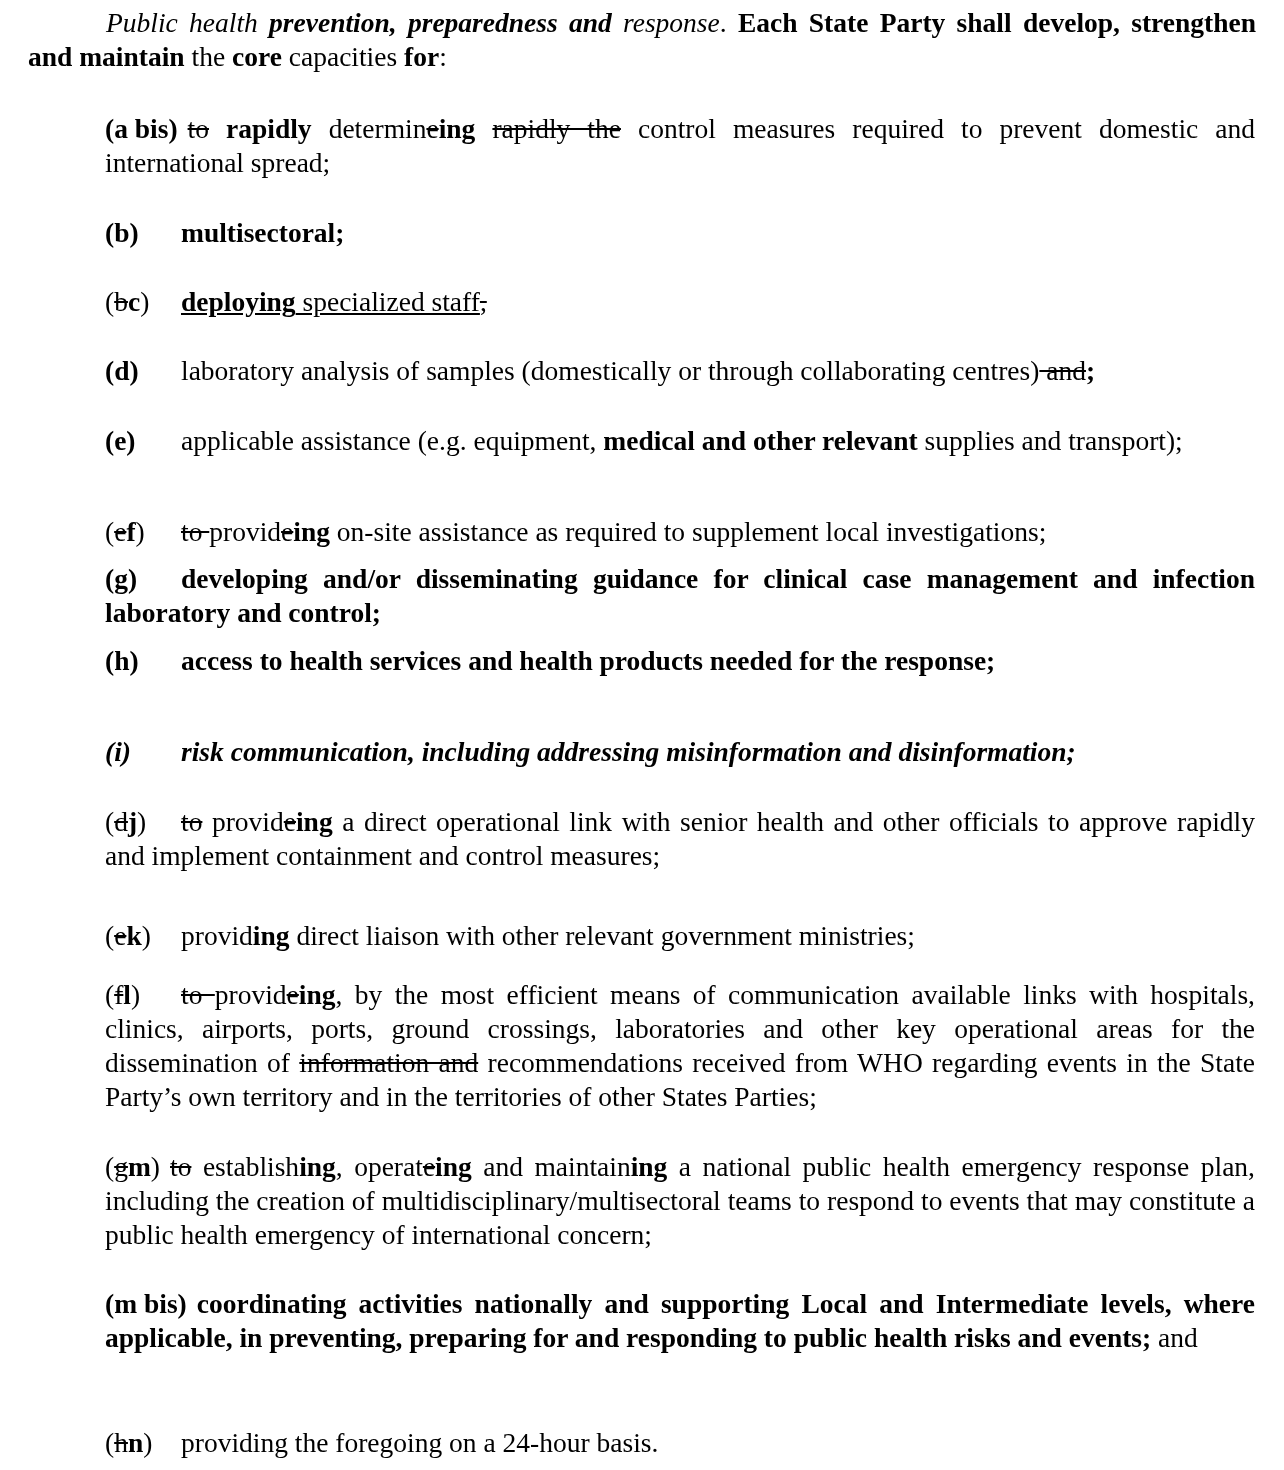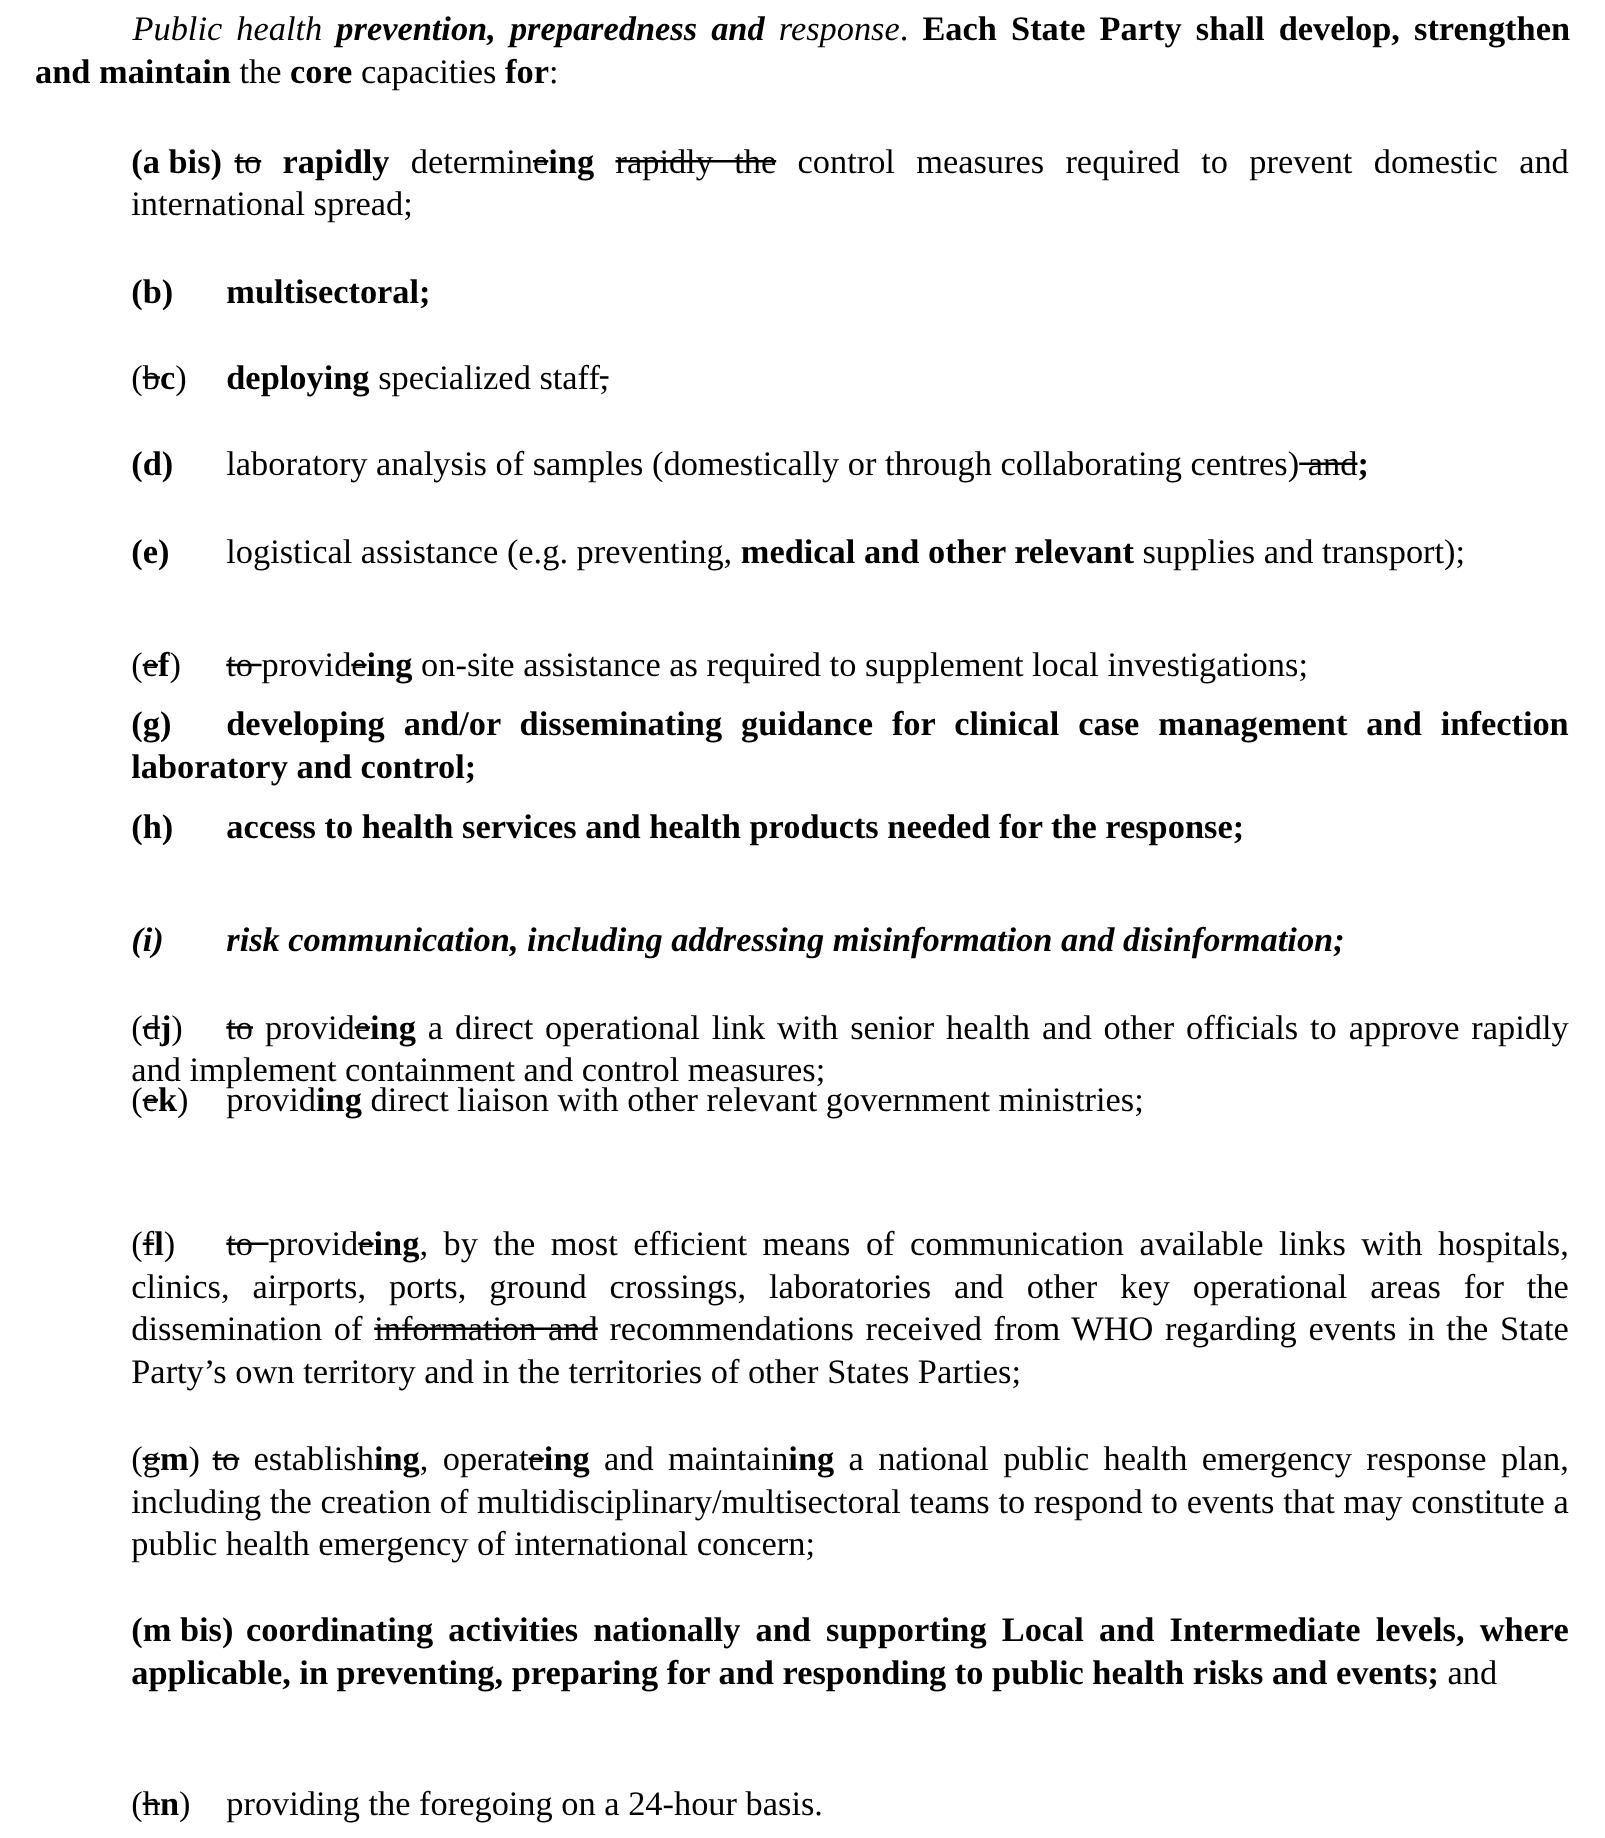--- a/index.html
+++ b/index.html
@@ -25,27 +25,27 @@
   .s { text-decoration: line-through; }
 </style>
 </head>
 <body>
 
 <div class="page">
   <p class="intro" style="margin:0"><span class="indent"></span><span><span class="i">Public health </span><span class="b i">prevention, preparedness and</span><span class="i"> response</span><span>. </span><span class="b">Each State Party shall develop, strengthen and maintain</span><span> t</span><span>he </span><span class="b">core</span><span> capacities </span><span class="b">for</span><span>:</span></span></p>
   <div id="items">
       <p class="item" style="margin: 0px; top: 112px;"><span class="lbl tight"><span class="b">(a bis)</span></span><span><span class="s">to</span><span> </span><span class="b">rapidly</span><span> determin</span><span class="s">e</span><span class="b">ing</span><span> </span><span class="s">rapidly the</span><span> control measures required to prevent domestic and international spread;</span></span></p>
       <p class="item" style="margin: 0px; top: 216px;"><span class="lbl"><span class="b">(b)</span></span><span><span class="b">multisectoral;</span></span></p>
-      <p class="item" style="margin: 0px; top: 285px;"><span class="lbl"><span>(</span><span class="s">b</span><span class="b">c</span><span>)</span></span><span><span class="b">deploying</span><span> specialized staff</span><span class="s">,</span></span></p>
+      <p class="item" style="margin: 0px; top: 285px; text-decoration: underline;"><span class="lbl"><span>(</span><span class="s">b</span><span class="b">c</span><span>)</span></span><span><span class="b">deploying</span><span> specialized staff</span><span class="s">,</span></span></p>
       <p class="item" style="margin: 0px; top: 354px;"><span class="lbl"><span class="b">(d)</span></span><span><span>laboratory analysis of samples (domestically or through collaborating centres)</span><span class="s"> and</span><span class="b">;</span></span></p>
-      <p class="item" style="margin: 0px; top: 424px;"><span class="lbl"><span class="b">(e)</span></span><span><span>logistical assistance (e.g. preventing, </span><span class="b">medical and other relevant</span><span> supplies and transport);</span></span></p>
+      <p class="item" style="margin: 0px; top: 424px;"><span class="lbl"><span class="b">(e)</span></span><span><span>applicable assistance (e.g. equipment, </span><span class="b">medical and other relevant</span><span> supplies and transport);</span></span></p>
       <p class="item" style="margin: 0px; top: 515px;"><span class="lbl"><span>(</span><span class="s">e</span><span class="b">f</span><span>)</span></span><span><span class="s">to </span><span>provid</span><span class="s">e</span><span class="b">ing</span><span> on-site assistance as required to supplement local investigations;</span></span></p>
       <p class="item" style="margin: 0px; top: 562px;"><span class="lbl"><span class="b">(g)</span></span><span><span class="b">developing and/or disseminating guidance for clinical case management and infection laboratory and control;</span></span></p>
       <p class="item" style="margin: 0px; top: 644px;"><span class="lbl"><span class="b">(h)</span></span><span><span class="b">access to health services and health products needed for the response;</span></span></p>
       <p class="item" style="margin: 0px; top: 735px; font-style: italic;"><span class="lbl"><span class="b">(i)</span></span><span><span class="b">risk communication, including addressing misinformation and disinformation;</span></span></p>
       <p class="item" style="margin: 0px; top: 805px;"><span class="lbl"><span>(</span><span class="s">d</span><span class="b">j</span><span>)</span></span><span><span class="s">to</span><span> provid</span><span class="s">e</span><span class="b">ing</span><span> a direct operational link with senior health and other officials to approve rapidly and implement containment and control measures;</span></span></p>
-      <p class="item" style="margin: 0px; top: 863px;"><span class="lbl"><span>(</span><span class="s">e</span><span class="b">k</span><span>)</span></span><span><span>provid</span><span class="b">ing</span><span> direct liaison with other relevant government ministries;</span></span></p>
+      <p class="item" style="margin: 0px; top: 919px;"><span class="lbl"><span>(</span><span class="s">e</span><span class="b">k</span><span>)</span></span><span><span>provid</span><span class="b">ing</span><span> direct liaison with other relevant government ministries;</span></span></p>
       <p class="item" style="margin: 0px; top: 978px;"><span class="lbl"><span>(</span><span class="s">f</span><span class="b">l</span><span>)</span></span><span><span class="s">to </span><span>provid</span><span class="s">e</span><span class="b">ing</span><span>, by the most efficient means of communication available links with hospitals, clinics, airports, ports, ground crossings, laboratories and other key operational areas for the dissemination of </span><span class="s">information and</span><span> recommendations received from WHO regarding events in the State Party’s own territory and in the territories of other States Parties;</span></span></p>
       <p class="item" style="margin: 0px; top: 1150px;"><span class="lbl tight"><span>(</span><span class="s">g</span><span class="b">m</span><span>)</span></span><span><span class="s">to</span><span> establish</span><span class="b">ing</span><span>, operat</span><span class="s">e</span><span class="b">ing</span><span> and maintain</span><span class="b">ing</span><span> a national public health emergency response plan, including the creation of multidisciplinary/multisectoral teams to respond to events that may constitute a public health emergency of international concern;</span></span></p>
       <p class="item" style="margin: 0px; top: 1287px;"><span class="lbl tight"><span class="b">(m bis)</span></span><span><span class="b">coordinating activities nationally and supporting Local and Intermediate levels, where applicable, in preventing, preparing for and responding to public health risks and events;</span><span> and</span></span></p>
       <p class="item" style="margin: 0px; top: 1426px;"><span class="lbl"><span>(</span><span class="s">h</span><span class="b">n</span><span>)</span></span><span><span>providing the foregoing on a 24-hour basis.</span></span></p>
     </div>
 </div>
 
 </body></html>

